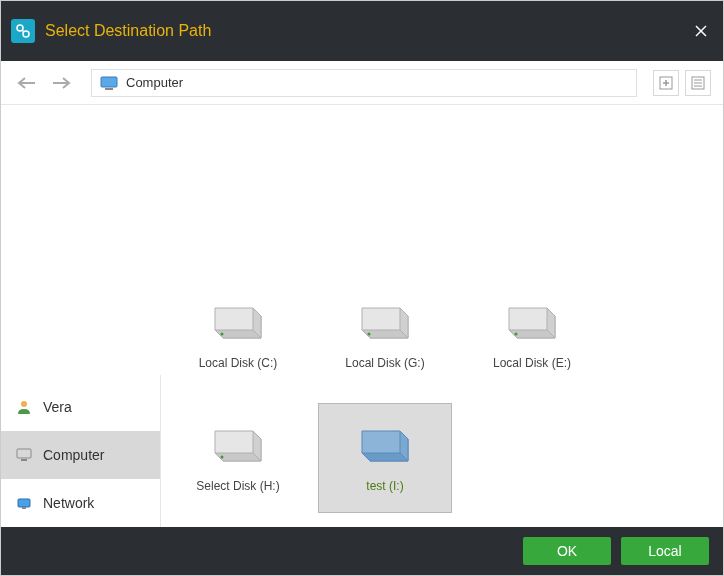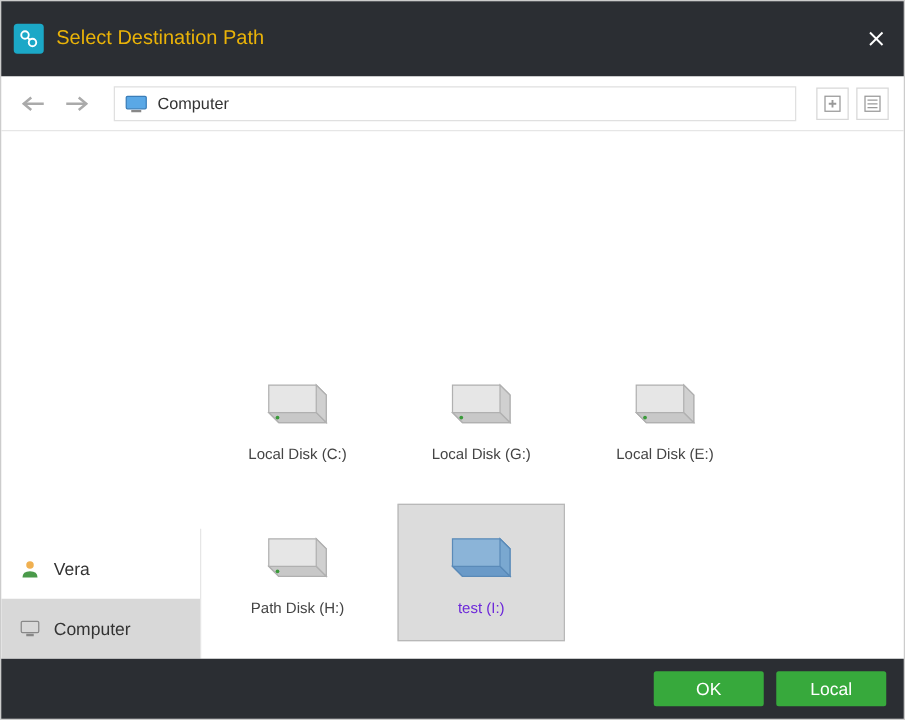--- a/index.html
+++ b/index.html
@@ -16,21 +16,21 @@
   .tool-right { display:flex; gap:6px; }
   .tool-icon { width:26px; height:26px; border:1px solid #d8d8d8; display:flex; align-items:center; justify-content:center; cursor:pointer; color:#777; }
   .body { flex:1; display:flex; overflow:hidden;align-items:flex-end; }
   .sidebar { width: 160px; border-right: 1px solid #e6e6e6; padding-top: 8px; }
   .side-item { height: 48px; display:flex; align-items:center; padding: 0 14px; font-size: 14px; color:#333; cursor:pointer; gap:10px; }
   .side-item.selected { background: #d8d8d8; }
   .side-icon { width:18px; height:18px; display:flex; align-items:center; justify-content:center; }
   .content { flex:1; padding: 14px 10px; display:flex; flex-wrap: wrap; align-content: flex-start; gap: 13px; }
   .drive { width: 134px; height: 110px; display:flex; flex-direction:column; align-items:center; justify-content:center; font-size:12px; color:#444; text-align:center; cursor:pointer; gap:10px; }
   .drive.selected { background:#dcdcdc; border:1px solid #b8b8b8; color:#fff; }
-  .drive.selected .label { color:#6d28d9; }
+  .drive.selected .label { color:#4d7c0f; }
   .drive .icon-wrap { width:64px; height:46px; display:flex; align-items:center; justify-content:center; }
   .footer { height: 48px; background:#2b2e33; display:flex; align-items:center; justify-content:flex-end; padding: 0 14px; gap:10px; }
   .btn { width: 88px; height: 28px; border:none; background:#37a93c; color:#fff; font-size:14px; border-radius:2px; cursor:pointer; }
 </style>
 </head>
 <body>
 
 <div class="window">
 
   <div class="titlebar">
@@ -102,20 +102,29 @@
       </div>
       <div class="side-item selected">
         <span class="side-icon">
           <svg width="16" height="14" viewBox="0 0 16 14">
               <rect x="1" y="1" width="14" height="9" rx="1" fill="#d8d8d8" stroke="#888"></rect>
               <rect x="5" y="11" width="6" height="2" fill="#888"></rect>
             </svg>
         </span>
         <span>Computer</span>
       </div>
+      <div class="side-item">
+        <span class="side-icon">
+          <svg width="16" height="14" viewBox="0 0 16 14">
+              <rect x="2" y="3" width="12" height="8" rx="1" fill="#4aa0e6" stroke="#2a70b0"></rect>
+              <rect x="6" y="11" width="4" height="2" fill="#888"></rect>
+            </svg>
+        </span>
+        <span>Network</span>
+      </div>
     </div>
 
     <div class="content">
       <div class="drive">
         <div class="icon-wrap">
           <svg width="58" height="42" viewBox="0 0 58 42">
               <polygon points="6,6 44,6 52,14 52,36 14,36 6,28" fill="#e6e6e6" stroke="#b0b0b0"></polygon>
               <polygon points="6,28 44,28 52,36 14,36" fill="#c8c8c8" stroke="#b0b0b0"></polygon>
               <polygon points="44,6 52,14 52,36 44,28" fill="#d0d0d0" stroke="#b0b0b0"></polygon>
               <circle cx="13" cy="32" r="1.5" fill="#3a9a3a"></circle>
@@ -147,21 +156,21 @@
       </div>
       <div class="drive">
         <div class="icon-wrap">
           <svg width="58" height="42" viewBox="0 0 58 42">
               <polygon points="6,6 44,6 52,14 52,36 14,36 6,28" fill="#e6e6e6" stroke="#b0b0b0"></polygon>
               <polygon points="6,28 44,28 52,36 14,36" fill="#c8c8c8" stroke="#b0b0b0"></polygon>
               <polygon points="44,6 52,14 52,36 44,28" fill="#d0d0d0" stroke="#b0b0b0"></polygon>
               <circle cx="13" cy="32" r="1.5" fill="#3a9a3a"></circle>
             </svg>
         </div>
-        <span class="label">Path Disk (H:)</span>
+        <span class="label">Select Disk (H:)</span>
       </div>
       <div class="drive selected">
         <div class="icon-wrap">
           <svg width="58" height="42" viewBox="0 0 58 42">
               <polygon points="6,6 44,6 52,14 52,36 14,36 6,28" fill="#8bb4d8" stroke="#5a8ab8"></polygon>
               <polygon points="6,28 44,28 52,36 14,36" fill="#6a9ac8" stroke="#5a8ab8"></polygon>
               <polygon points="44,6 52,14 52,36 44,28" fill="#7aa8d0" stroke="#5a8ab8"></polygon>
             </svg>
         </div>
         <span class="label">test (I:)</span>

